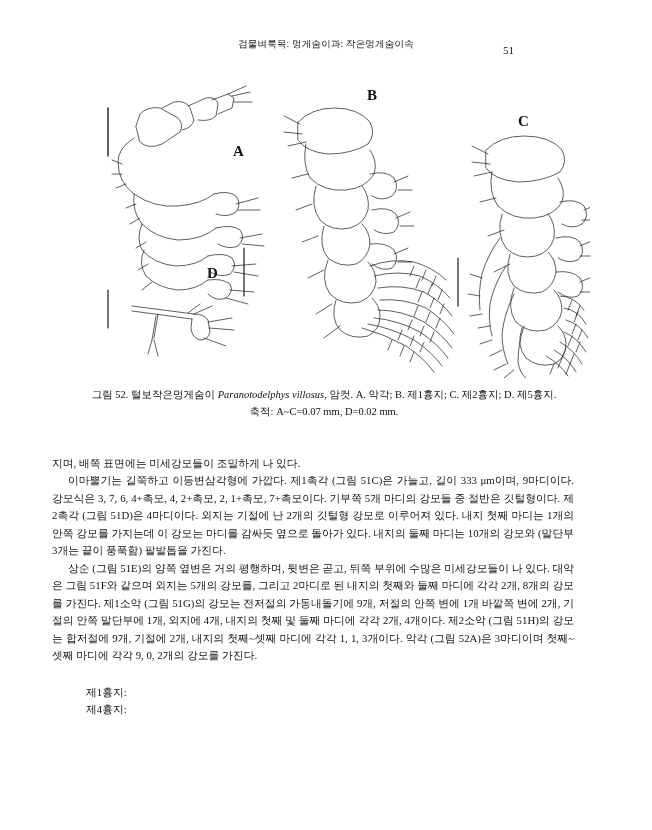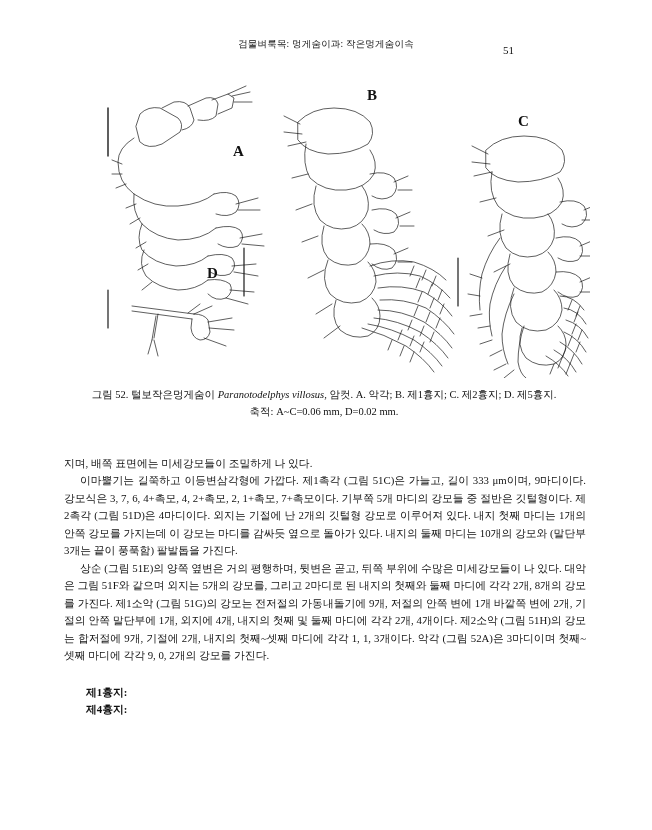--- a/index.html
+++ b/index.html
@@ -60,21 +60,21 @@
     width: 520px;
     font-size: 10.5px;
     line-height: 1.65;
     text-align: center;
   }
   .caption i {
     font-style: italic;
   }
   .body-text {
     position: absolute;
-    left: 64px;
+    left: 52px;
     top: 455px;
     width: 522px;
     font-size: 10.8px;
     line-height: 1.62;
     text-align: justify;
   }
   .body-text p {
     margin: 0;
   }
   .indent {
@@ -84,21 +84,20 @@
     position: absolute;
     left: 64px;
     top: 684px;
     width: 522px;
     font-size: 10.8px;
     line-height: 1.62;
   }
   .formula-row {
     display: flex;
     white-space: nowrap;
-    font-weight: bold;
   }
   .formula-label {
     width: 74px;
     flex: 0 0 74px;
     padding-left: 22px;
     box-sizing: border-box;
   }
   .formula-val {
     flex: 1 1 auto;
   }
@@ -227,21 +226,21 @@
         </g>
         <text class="fig-label" x="456" y="48" fill="#111" stroke="none">C</text>
 
       </g>
     </svg>
   </div>
 
   <div class="caption">
     <span>그림 52.</span>
     <span>털보작은멍게숨이 </span><i>Paranotodelphys villosus</i><span>, 암컷.  A. 악각; B. 제1흉지; C. 제2흉지; D. 제5흉지.</span><br>
-    <span>축적: A~C=0.06 mm, D=0.02 mm.</span>
+    <span>축적: A~C=0.07 mm, D=0.02 mm.</span>
   </div>
 
   <div class="body-text">
     <p>지며, 배쪽 표면에는 미세강모들이 조밀하게 나 있다.</p>
     <p class="indent">이마뿔기는 길쭉하고 이등변삼각형에 가깝다. 제1촉각 (그림 51C)은 가늘고, 길이 333 μm이며, 9마디이다. 강모식은 3, 7, 6, 4+촉모, 4, 2+촉모, 2, 1+촉모, 7+촉모이다. 기부쪽 5개 마디의 강모들 중 절반은 깃털형이다.  제2촉각 (그림 51D)은 4마디이다. 외지는 기절에 난 2개의 깃털형 강모로 이루어져 있다. 내지 첫째 마디는 1개의 안쪽 강모를 가지는데 이 강모는 마디를 감싸듯 옆으로 돌아가 있다. 내지의 둘째 마디는 10개의 강모와 (말단부 3개는 끝이 풍푹함) 팔발톱을 가진다.</p>
     <p class="indent">상순 (그림 51E)의 양쪽 옆변은 거의 평행하며, 뒷변은 곧고, 뒤쪽 부위에 수많은 미세강모들이 나 있다. 대악은 그림 51F와 같으며 외지는 5개의 강모를, 그리고 2마디로 된 내지의 첫째와 둘째 마디에 각각 2개, 8개의 강모를 가진다.  제1소악 (그림 51G)의 강모는 전저절의 가동내돌기에 9개, 저절의 안쪽 변에 1개 바깥쪽 변에 2개, 기절의 안쪽 말단부에 1개, 외지에 4개, 내지의 첫째 및 둘째 마디에 각각 2개, 4개이다.  제2소악 (그림 51H)의 강모는 합저절에 9개, 기절에 2개, 내지의 첫째~셋째 마디에 각각 1, 1, 3개이다. 악각 (그림 52A)은 3마디이며 첫째~셋째 마디에 각각 9, 0, 2개의 강모를 가진다.</p>
   </div>
 
   <div class="formula-block">
     <div class="formula-row">

